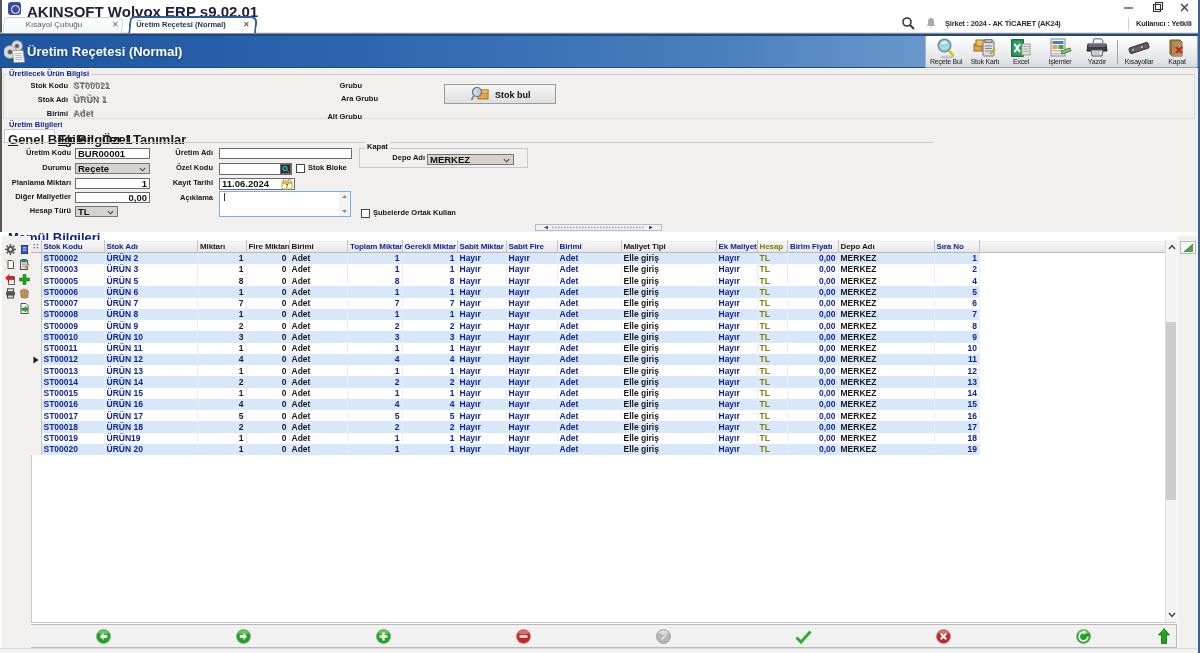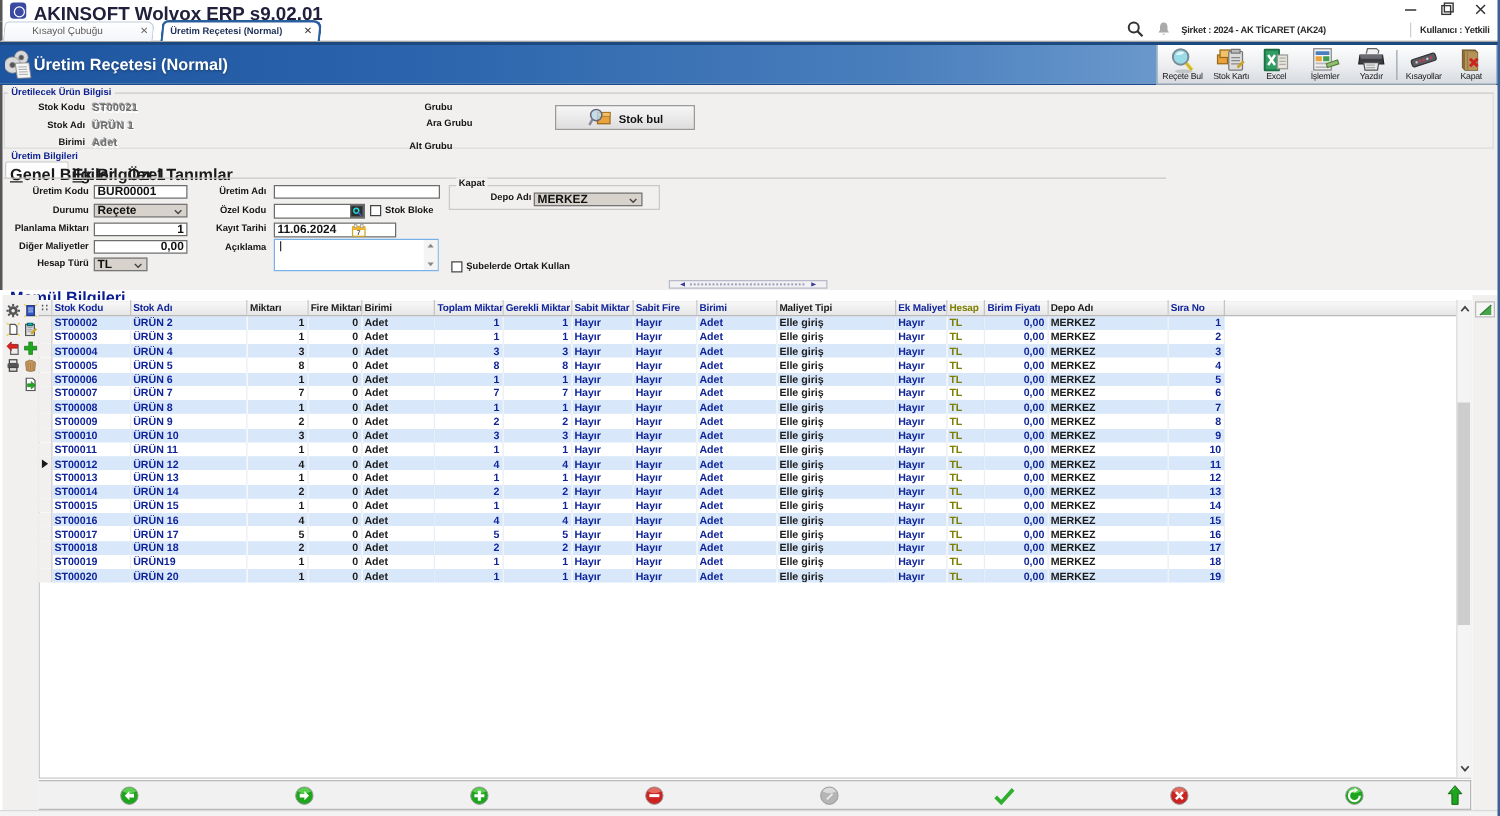--- a/index.html
+++ b/index.html
@@ -245,21 +245,21 @@
   <div class="abs lbl lblr" style="left:100px;top:193px;width:113px;">Açıklama</div>
 
   <div class="inp" style="left:219px;top:148px;width:133px;height:11px;"></div>
   <div class="inp" style="left:219px;top:163px;width:73px;height:12px;"></div>
   <div class="abs" style="left:280px;top:164px;width:11px;height:10px;background:#2e2e2e;border:1px solid #666;">
       <svg width="9" height="8" viewBox="0 0 9 8" style="position:absolute;left:0px;top:0px">
         <circle cx="4" cy="3.5" r="2" fill="none" stroke="#20d8d8" stroke-width="1.2"></circle>
         <line x1="5.5" y1="5" x2="8" y2="7.5" stroke="#4060d0" stroke-width="1.2"></line>
       </svg>
     </div>
-  <div class="inp" style="left:219px;top:178px;width:98px;height:12px;">11.06.2024</div>
+  <div class="inp" style="left:219px;top:178px;width:76px;height:12px;">11.06.2024</div>
   <svg class="abs" style="left:281px;top:179px" width="12" height="11" viewBox="0 0 12 11">
       <rect x="1" y="2" width="10" height="8" rx="1" fill="#fdfdf3" stroke="#caa52a" stroke-width="1"></rect>
       <rect x="1" y="2" width="10" height="3" fill="#f0b429"></rect>
       <rect x="2.5" y="0.5" width="2" height="2.5" fill="#e8e8e8" stroke="#999" stroke-width=".5"></rect>
       <rect x="7.5" y="0.5" width="2" height="2.5" fill="#e8e8e8" stroke="#999" stroke-width=".5"></rect>
       <text x="6" y="9.2" font-size="5.5" font-weight="bold" fill="#555" text-anchor="middle" font-family="Liberation Sans">7</text>
     </svg>
   <div class="abs" style="left:219px;top:191px;width:132px;height:26px;background:#fff;border:1px solid #7ab0e8;"></div>
   <div class="abs" style="left:224px;top:193px;width:1px;height:8px;background:#333;"></div>
   <div class="abs" style="left:339px;top:192px;width:11px;height:24px;background:#f4f4f4;"><svg width="11" height="24" viewBox="0 0 11 24">
@@ -460,40 +460,20 @@
             <td class="tnavy">Hayır</td>
             <td class="tnavy">Adet</td>
             <td class="tblack">Elle giriş</td>
             <td class="tnavy">Hayır</td>
             <td class="tolive">TL</td>
             <td class="tnavy tr">0,00</td>
             <td class="tblack">MERKEZ</td>
             <td class="tnavy tr">2</td>
             <td style="background:#fff;border-right:none"></td>
           </tr>
-          <tr class="odd">
-            <td style="background:#f1f0ef;border-right:1px solid #c9c9c9;padding:0"></td>
-            <td class="tnavy">ST00004</td>
-            <td class="tnavy">ÜRÜN 4</td>
-            <td class="tblack tr">3</td>
-            <td class="tblack tr">0</td>
-            <td class="tblack">Adet</td>
-            <td class="tnavy tr">3</td>
-            <td class="tnavy tr">3</td>
-            <td class="tnavy">Hayır</td>
-            <td class="tnavy">Hayır</td>
-            <td class="tnavy">Adet</td>
-            <td class="tblack">Elle giriş</td>
-            <td class="tnavy">Hayır</td>
-            <td class="tolive">TL</td>
-            <td class="tnavy tr">0,00</td>
-            <td class="tblack">MERKEZ</td>
-            <td class="tnavy tr">3</td>
-            <td style="background:#fff;border-right:none"></td>
-          </tr>
           <tr class="even">
             <td style="background:#f1f0ef;border-right:1px solid #c9c9c9;padding:0"></td>
             <td class="tnavy">ST00005</td>
             <td class="tnavy">ÜRÜN 5</td>
             <td class="tblack tr">8</td>
             <td class="tblack tr">0</td>
             <td class="tblack">Adet</td>
             <td class="tnavy tr">8</td>
             <td class="tnavy tr">8</td>
             <td class="tnavy">Hayır</td>

